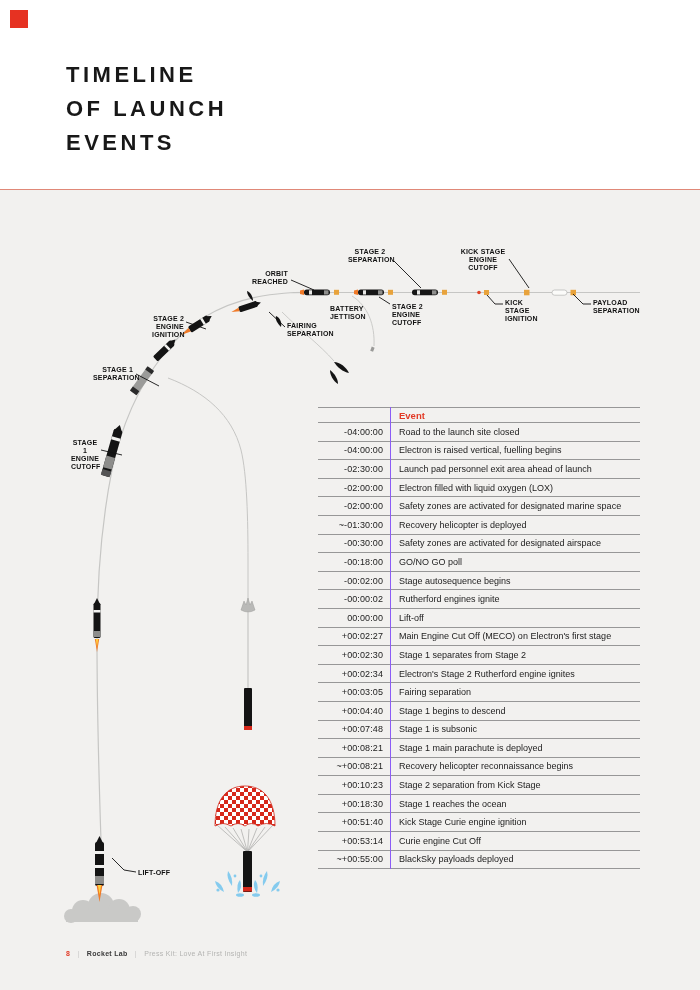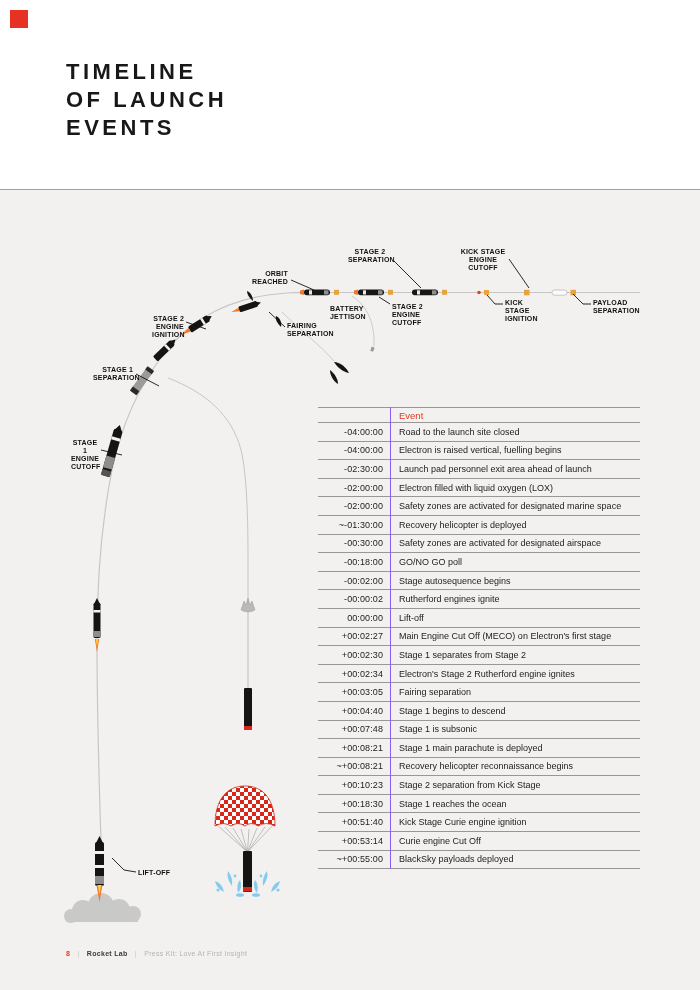--- a/index.html
+++ b/index.html
@@ -4,42 +4,42 @@
 <style>
   html,body{margin:0;padding:0;}
   body{
     width:700px;height:990px;position:relative;background:#ffffff;
     font-family:"Liberation Sans",sans-serif;overflow:hidden;
     -webkit-font-smoothing:antialiased;
   }
   .brand-square{position:absolute;left:10px;top:10px;width:18px;height:18px;background:#e63222;}
   .page-title{
     position:absolute;left:66px;top:58px;
-    font-size:22px;line-height:28px;font-weight:bold;letter-spacing:3.5px;
+    font-size:22px;line-height:34px;font-weight:bold;letter-spacing:3.5px;
     color:#181818;white-space:pre-line;font-family:"Liberation Sans",sans-serif;
   }
   .red-divider{position:absolute;left:0;top:189px;width:700px;height:1px;background:#e08878;}
   .content-bg{position:absolute;left:0;top:190px;width:700px;height:800px;background:#f2f1ef;}
   svg.diagram{position:absolute;left:0;top:0;width:700px;height:990px;}
   .dlabel{
     position:absolute;font-size:7px;line-height:8px;font-weight:bold;color:#111;
     letter-spacing:0.2px;white-space:pre-line;font-family:"Liberation Sans",sans-serif;
   }
   .events-table{
     position:absolute;left:318px;top:407px;width:322px;
     border-collapse:collapse;table-layout:fixed;
     font-size:9px;color:#222;font-family:"Liberation Sans",sans-serif;
   }
   .events-table tr{border-top:1px solid #979797;}
   .events-table tr:last-child{border-bottom:1px solid #979797;}
   .events-table td,.events-table th{padding:0;vertical-align:middle;}
   .events-table .col-time{width:65px;text-align:right;padding-right:7px;border-right:1px solid #8b5cf6;letter-spacing:0.1px;}
   .events-table .col-event{text-align:left;padding-left:8px;}
   .events-table thead th{height:14px;font-size:9.5px;}
-  .events-table thead .col-event{color:#e23a26;font-weight:normal;}
+  .events-table thead .col-event{color:#e23a26;font-weight:bold;}
   .events-table tbody tr{height:18.6px;}
   .footer{
     position:absolute;left:66px;top:950px;font-size:7px;letter-spacing:0.3px;
     color:#b4b4b2;font-family:"Liberation Sans",sans-serif;
   }
   .footer .pagenum{color:#e23a26;font-weight:bold;}
   .footer .brand{color:#3a3a3a;font-weight:bold;}
   .footer .sep{color:#c9c9c7;margin:0 5px;}
   .footer .doc{color:#b4b4b2;}
 </style>

